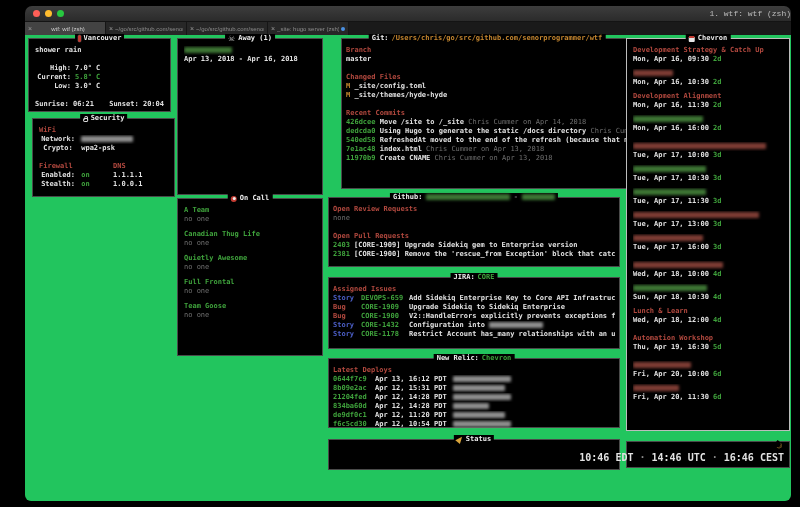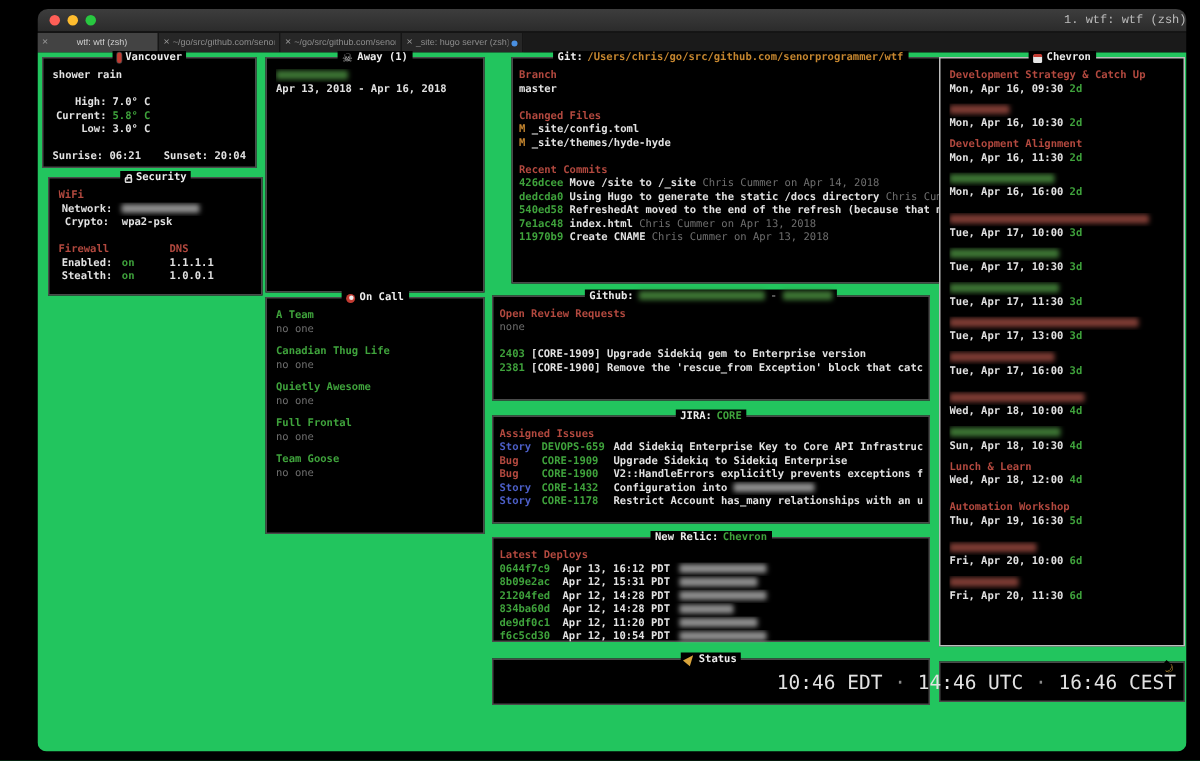--- a/index.html
+++ b/index.html
@@ -36,21 +36,21 @@
   .wrow{display:flex}
   .wlabel{width:36px;text-align:right;margin-right:4px;color:var(--white);font-weight:bold}
   .sunrow{display:flex;justify-content:space-between;font-weight:bold}
   .secgrid{display:grid;grid-template-columns:74px 1fr}
   .seclabel{display:inline-block;width:38px;text-align:center;font-weight:bold}
   .teamblock{margin-bottom:6px}
   .jrow{display:grid;grid-template-columns:28px 48px 1fr;white-space:nowrap;overflow:hidden}
   .nrow{display:grid;grid-template-columns:42px 78px 1fr;white-space:nowrap;overflow:hidden}
   .event{margin-bottom:5px}
   .event.daybreak{margin-top:9px}
-  .clockline{position:absolute;right:5px;bottom:4px;font-size:13px;font-weight:normal;color:var(--white);white-space:nowrap}
+  .clockline{position:absolute;right:5px;bottom:4px;font-size:10px;font-weight:bold;color:var(--white);white-space:nowrap}
   .sep{color:#8a8a8a}
   .icon{display:inline-block;flex:none}
   .icon-thermo{width:3px;height:7px;background:var(--icon-red);border-radius:2px;box-shadow:0 0 0 .5px rgba(255,255,255,.25)}
   .icon-skull{font-family:"DejaVu Sans",sans-serif;font-size:8px;color:#b5b5b5;font-weight:normal;line-height:7px}
   .icon-lock{width:5px;height:4px;border:1px solid #ddd;border-radius:1px;position:relative;margin-top:2px}
   .icon-lock::before{content:"";position:absolute;top:-3px;left:.5px;width:2px;height:3px;border:1px solid #ddd;border-bottom:none;border-radius:2px 2px 0 0}
   .icon-alarm{width:6px;height:6px;border-radius:50%;background:var(--icon-red);position:relative}
   .icon-alarm::after{content:"";position:absolute;left:1.5px;top:1.5px;width:3px;height:3px;border-radius:50%;background:#eee}
   .icon-cal{width:6px;height:6px;background:#e6e6e6;border-top:2px solid var(--icon-red);border-radius:1px}
   .icon-party{width:0;height:0;border-left:3px solid transparent;border-right:3px solid transparent;border-bottom:7px solid var(--icon-yellow);transform:rotate(40deg)}
@@ -220,20 +220,21 @@
 
       <div class="panel tight" style="left:303px;top:162px;width:292px;height:70px">
         <div class="panel-title">
           <span>Github:</span>
           <span id="github-repo"><span class="redact" style="width: 84px; background: rgb(61, 117, 52);"></span> <span class="gray">-</span> <span class="redact" style="width: 33px; background: rgb(61, 117, 52);"></span></span>
         </div>
         <div class="content">
           <div class="ln red">Open Review Requests</div>
           <div class="ln gray">none</div>
           <div class="blank"></div>
+          <div class="ln red">Open Pull Requests</div>
           <div id="github-prs">
               <div class="ln"><span class="green">2403</span> <span class="white">[CORE-1909] Upgrade Sidekiq gem to Enterprise version</span></div>
               <div class="ln"><span class="green">2381</span> <span class="white">[CORE-1900] Remove the 'rescue_from Exception' block that catches</span></div>
             </div>
         </div>
       </div>
 
       <div class="panel tight" style="left:303px;top:242px;width:292px;height:72px">
         <div class="panel-title">
           <span>JIRA:</span>

